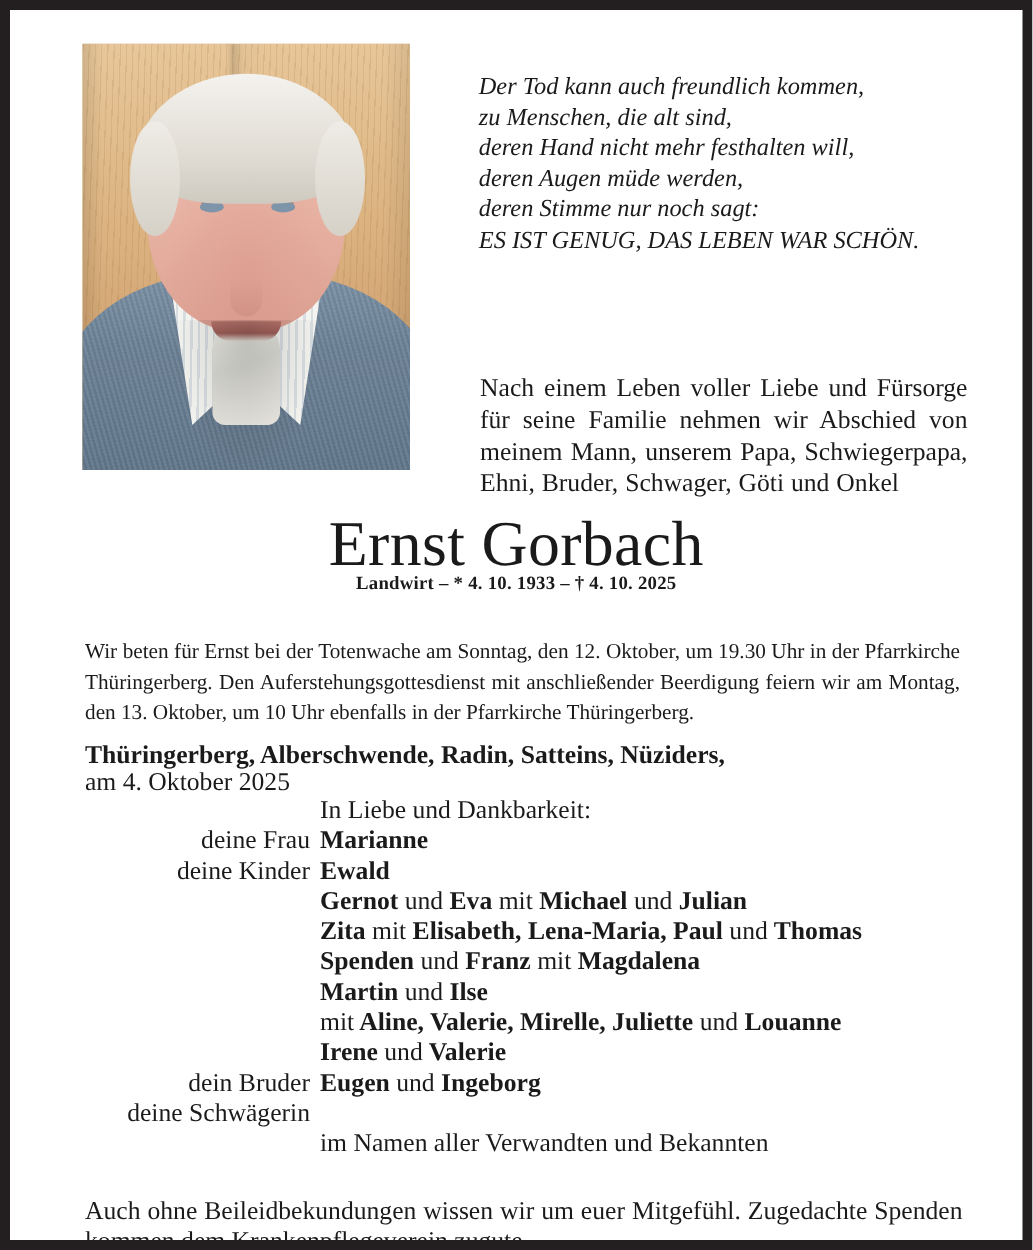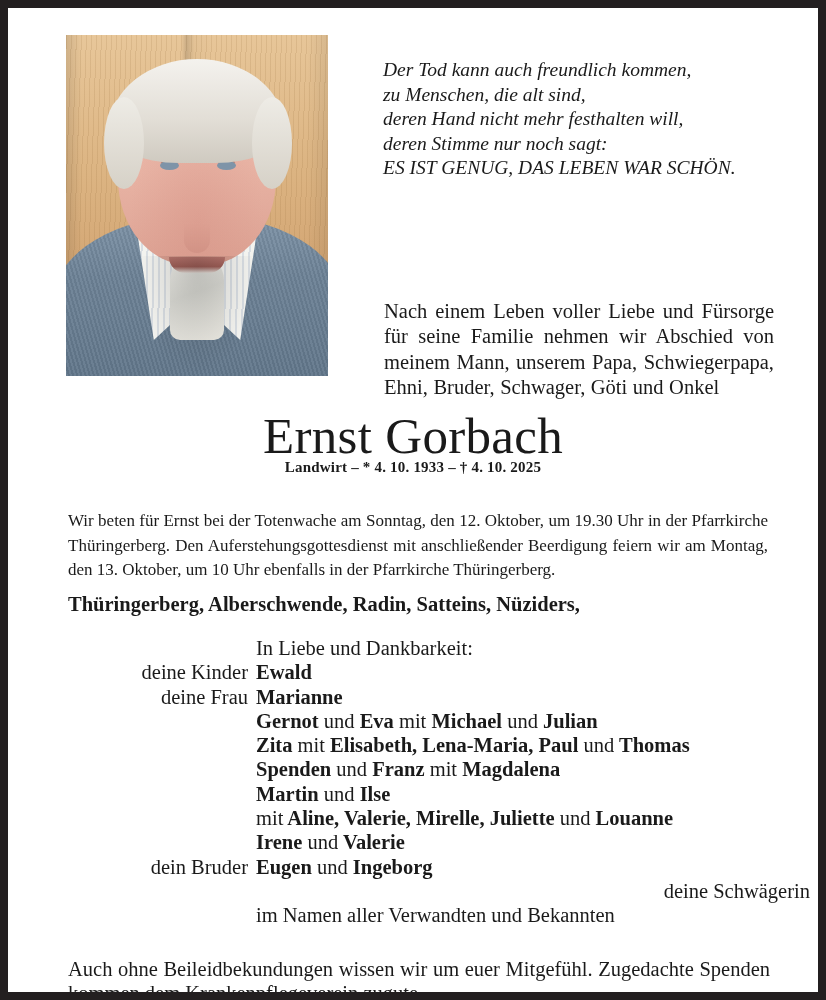--- a/index.html
+++ b/index.html
@@ -262,21 +262,20 @@
     left: 0;
     top: 628px;
     width: 100%;
     font-size: 20.5px;
     line-height: 24.3px;
   }
   .mourner-row {
     display: flex;
     align-items: baseline;
     height: 24.3px;
-    justify-content: flex-end;
   }
   .mourner-label {
     width: 248px;
     flex: 0 0 248px;
     text-align: right;
     padding-right: 8px;
     white-space: nowrap;
   }
   .mourner-names {
     flex: 1 1 auto;
@@ -321,49 +320,51 @@
         <div class="hair"></div>
         <div class="hair-left"></div>
         <div class="hair-right"></div>
         <div class="sweater-shadow"></div>
       </div>
 
       <div id="poem">
         <div class="poem-line">Der Tod kann auch freundlich kommen,</div>
         <div class="poem-line">zu Menschen, die alt sind,</div>
         <div class="poem-line">deren Hand nicht mehr festhalten will,</div>
+        <div class="poem-line">deren Augen müde werden,</div>
         <div class="poem-line">deren Stimme nur noch sagt:</div>
         <div class="poem-line">ES IST GENUG, DAS LEBEN WAR SCHÖN.</div>
       </div>
 
       <p id="intro-paragraph">Nach einem Leben voller Liebe und Fürsorge für seine Familie nehmen wir Abschied von meinem Mann, unserem Papa, Schwiegerpapa, Ehni, Bruder, Schwager, Göti und Onkel</p>
     </div>
 
     <h1 id="deceased-name">Ernst Gorbach</h1>
     <div id="deceased-dates">Landwirt – * 4. 10. 1933 – † 4. 10. 2025</div>
 
     <p id="service-details">Wir beten für Ernst bei der Totenwache am Sonntag, den 12. Oktober, um 19.30 Uhr in der Pfarrkirche Thüringerberg. Den Auferstehungsgottesdienst mit anschließender Beerdigung feiern wir am Montag, den 13. Oktober, um 10 Uhr ebenfalls in der Pfarrkirche Thüringerberg.</p>
 
     <div id="places-line">Thüringerberg, Alberschwende, Radin, Satteins, Nüziders,</div>
+    <div id="announcement-date">am 4. Oktober 2025</div>
 
     <div id="mourners">
       <div class="mourner-row">
         <div class="mourner-label"></div>
         <div class="mourner-names all-plain">In Liebe und Dankbarkeit:</div>
       </div>
 
+      <div class="mourner-row">
+        <div class="mourner-label">deine Frau</div>
+        <div class="mourner-names"><span>Marianne</span></div>
+      </div>
       <div class="mourner-row">
         <div class="mourner-label">deine Kinder</div>
         <div class="mourner-names"><span>Ewald</span></div>
       </div>
       <div class="mourner-row">
-        <div class="mourner-label">deine Frau</div>
-        <div class="mourner-names"><span>Marianne</span></div>
-      </div>
-      <div class="mourner-row">
         <div class="mourner-label"></div>
         <div class="mourner-names"><span>Gernot</span> <span class="plain">und</span> <span>Eva</span> <span class="plain">mit</span> <span>Michael</span> <span class="plain">und</span> <span>Julian</span></div>
       </div>
       <div class="mourner-row">
         <div class="mourner-label"></div>
         <div class="mourner-names"><span>Zita</span> <span class="plain">mit</span> <span>Elisabeth,</span> <span>Lena-Maria,</span> <span>Paul</span> <span class="plain">und</span> <span>Thomas</span></div>
       </div>
       <div class="mourner-row">
         <div class="mourner-label"></div>
         <div class="mourner-names"><span>Spenden</span> <span class="plain">und</span> <span>Franz</span> <span class="plain">mit</span> <span>Magdalena</span></div>

